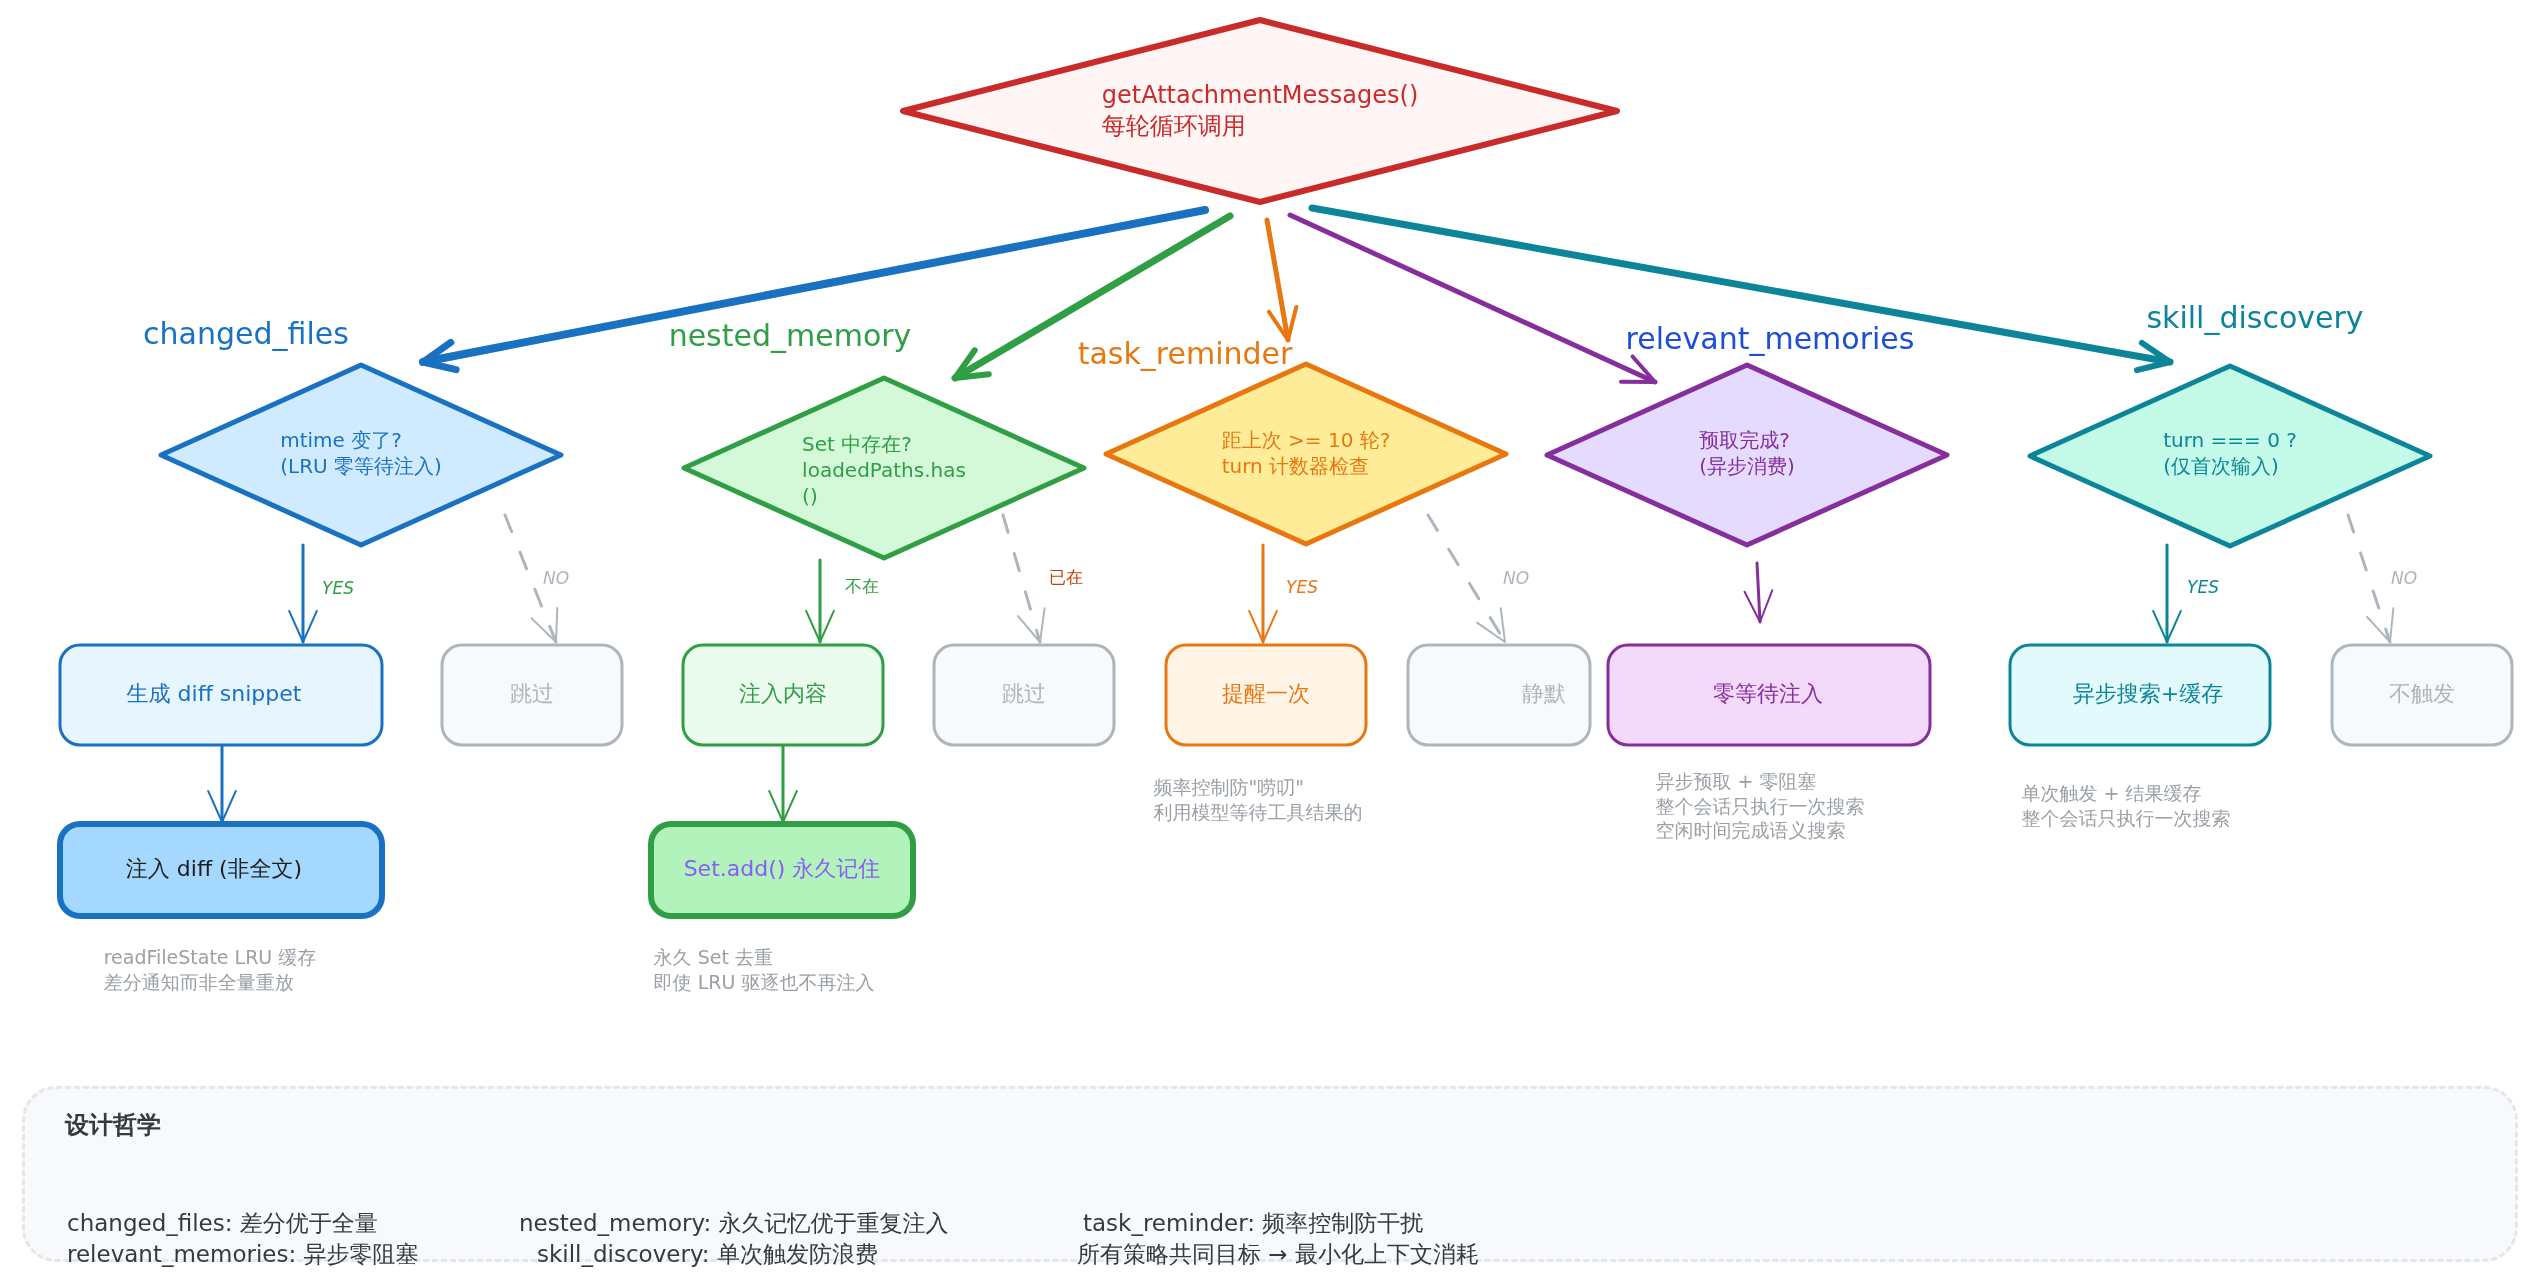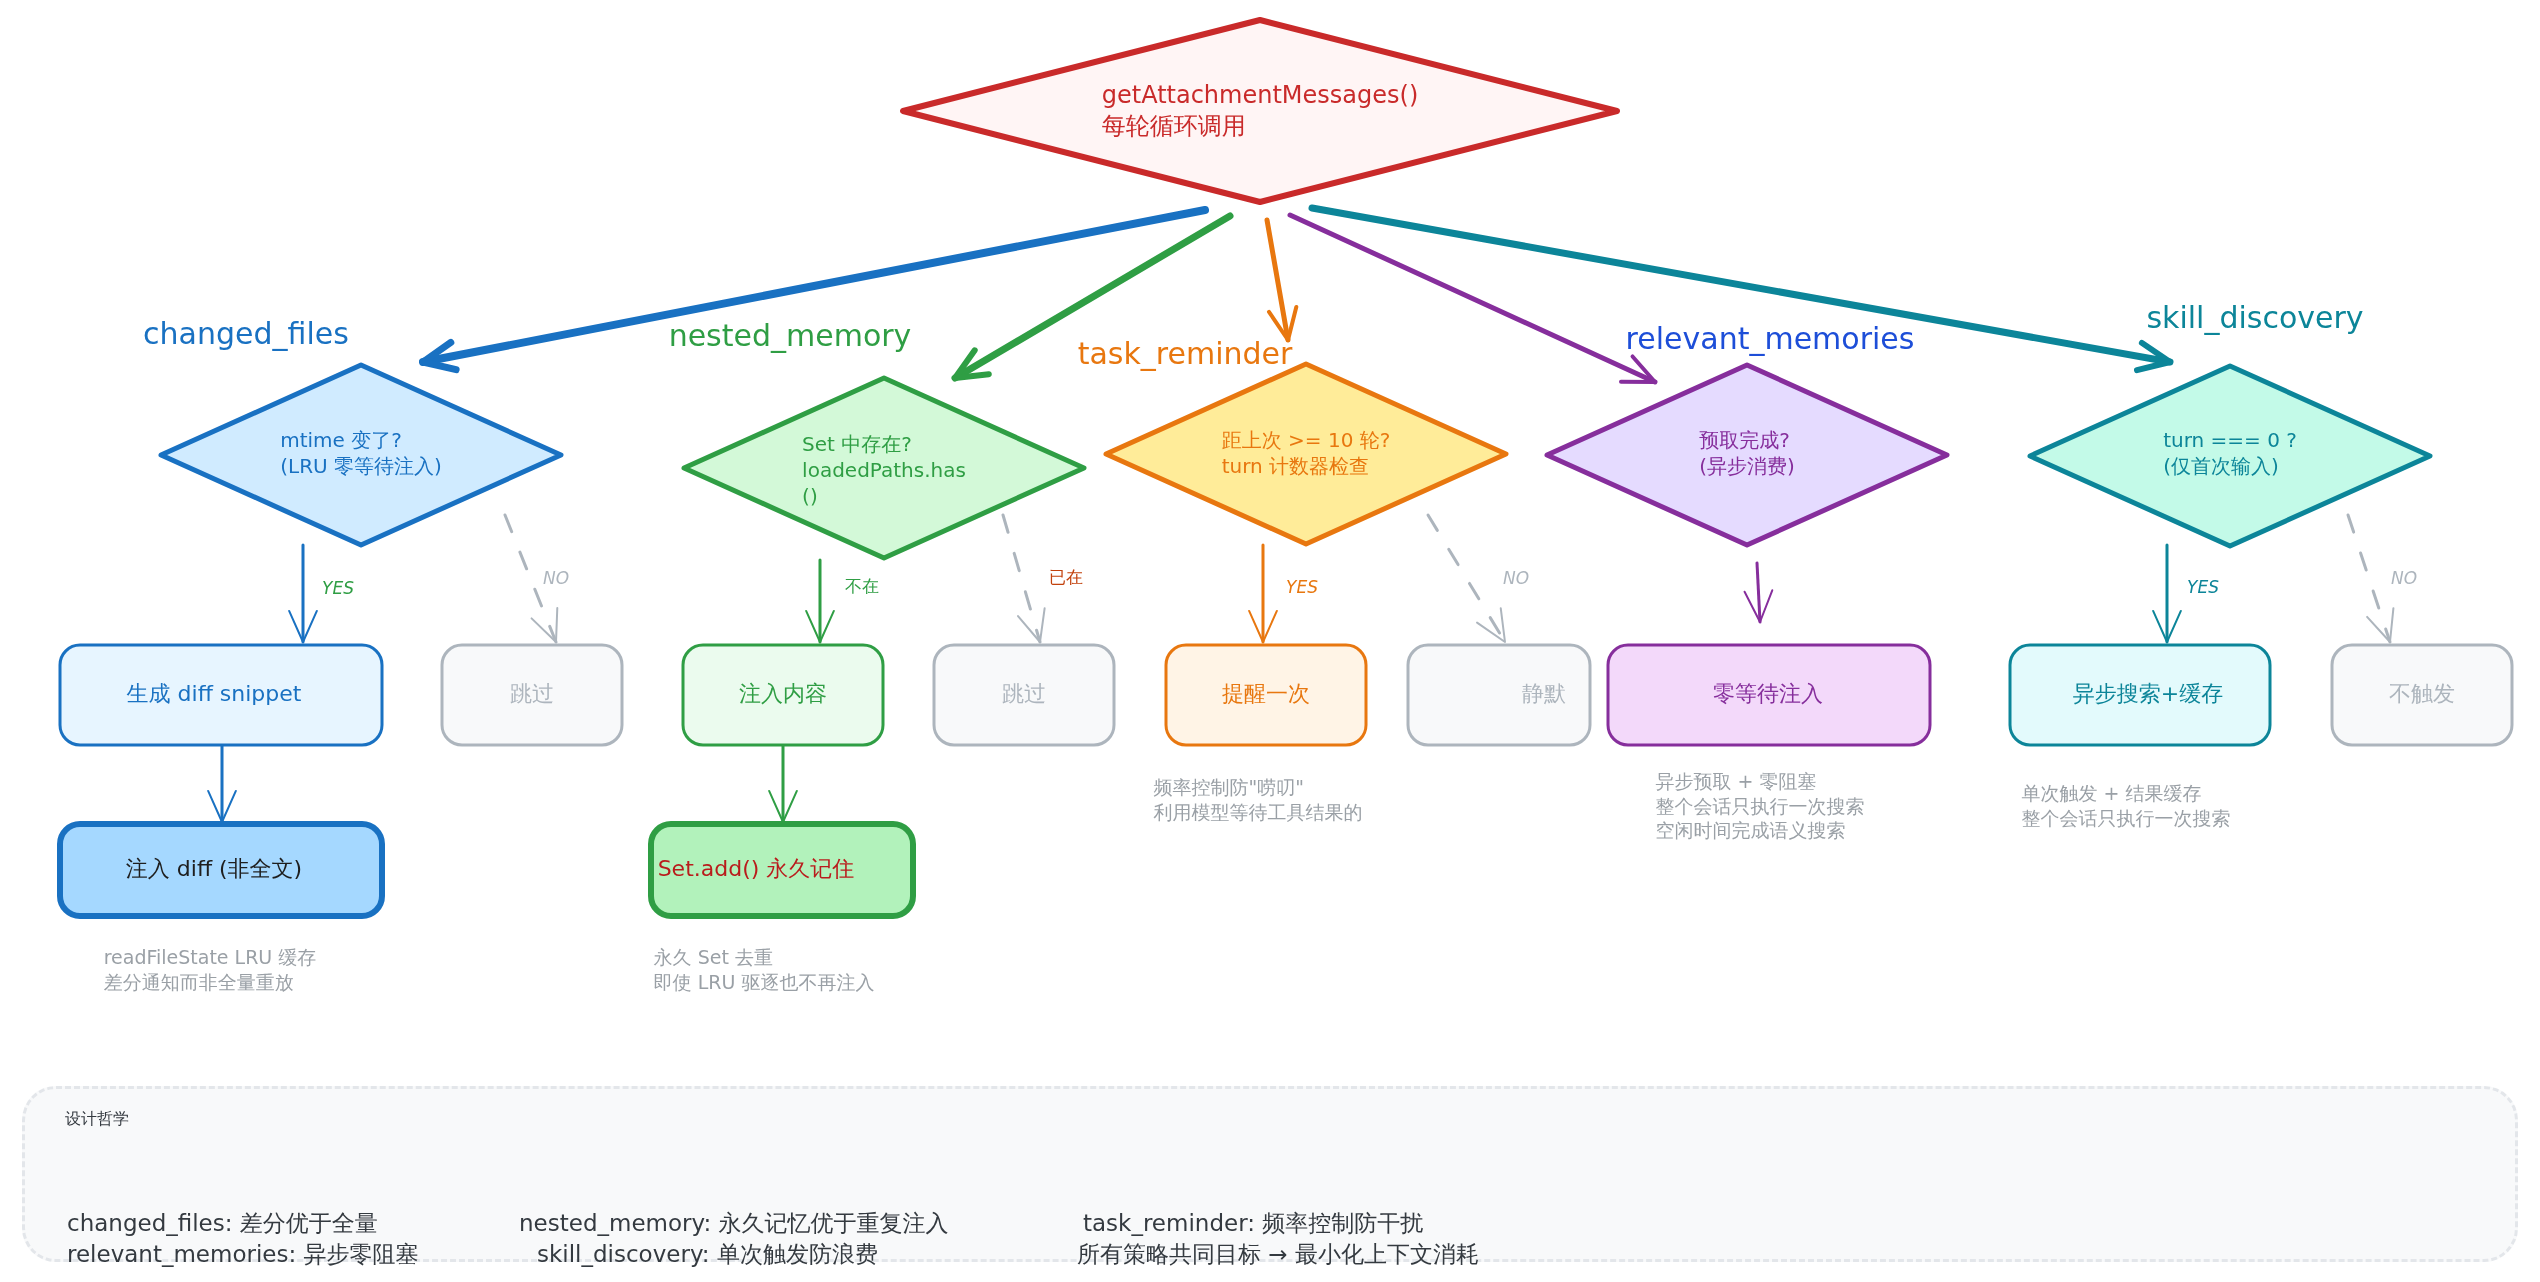--- a/index.html
+++ b/index.html
@@ -7,21 +7,21 @@
          font-family:"DejaVu Sans", sans-serif; }
   svg#canvas { position:absolute; left:0; top:0; width:2540px; height:1282px; }
   .txt { position:absolute; white-space:nowrap; transform:translate(-50%,-50%); line-height:1.3; }
   .branch-title { font-size:30px; }
   .dtext { font-size:20px; }
   .btext { font-size:22px; }
   .note { font-size:19px; color:#9aa0a6; }
   .edge-label { font-size:17px; font-style:italic; }
   .philo { position:absolute; left:22px; top:1086px; width:2496px; height:176px;
            background:#f8f9fa; border:3px dashed #e3e6ea; border-radius:34px; box-sizing:border-box; }
-  .philo-title { position:absolute; left:40px; top:20px; font-size:16px; color:#343a40; }
+  .philo-title { position:absolute; left:40px; top:20px; font-size:24px; color:#343a40;font-weight:bold; }
   .philo-item { position:absolute; font-size:23px; color:#343a40; white-space:nowrap;margin-top:40px; }
 </style>
 </head>
 <body>
 
 <svg id="canvas" xmlns="http://www.w3.org/2000/svg">
     <polygon points="1260,20 1617,111 1260,202 903,111" fill="#fff5f5" stroke="#c92a2a" stroke-width="6" stroke-linejoin="round"></polygon>
     <line x1="1205" y1="210" x2="423" y2="362" stroke="#1971c2" stroke-width="8" stroke-linecap="round" stroke-dasharray="none"></line>
     <polyline points="450.82942113073364,342.46737806826036 423,362 456.1199366059091,369.68568794712365" fill="none" stroke="#1971c2" stroke-width="7" stroke-linecap="round" stroke-linejoin="round"></polyline>
     <line x1="1230" y1="216" x2="955" y2="378" stroke="#2f9e44" stroke-width="7" stroke-linecap="round" stroke-dasharray="none"></line>
@@ -113,21 +113,21 @@
 <div class="txt edge-label" style="left:1516px;top:578px;color:#adb5bd">NO</div>
 <div class="txt edge-label" style="left:2203px;top:587px;color:#0c8599">YES</div>
 <div class="txt edge-label" style="left:2404px;top:578px;color:#adb5bd">NO</div>
 
 <div class="txt btext" style="left:214px;top:694px;color:#1971c2">生成 diff snippet</div>
 <div class="txt btext" style="left:532px;top:694px;color:#adb5bd">跳过</div>
 <div class="txt btext" style="left:214px;top:869px;color:#1e1e1e">注入 diff (非全文)</div>
 
 <div class="txt btext" style="left:783px;top:694px;color:#2f9e44">注入内容</div>
 <div class="txt btext" style="left:1024px;top:694px;color:#adb5bd">跳过</div>
-<div class="txt btext" style="left:756px;top:869px;color:#b91c1c">Set.add() 永久记住</div>
+<div class="txt btext" style="left:782px;top:869px;color:#8b5cf6">Set.add() 永久记住</div>
 
 <div class="txt btext" style="left:1266px;top:694px;color:#e8770f">提醒一次</div>
 <div class="txt btext" style="left:1544px;top:694px;color:#adb5bd">静默</div>
 
 <div class="txt btext" style="left:1768px;top:694px;color:#862e9c">零等待注入</div>
 
 <div class="txt btext" style="left:2148px;top:694px;color:#0c8599">异步搜索+缓存</div>
 <div class="txt btext" style="left:2422px;top:694px;color:#adb5bd">不触发</div>
 
 <div class="txt note" style="left:210px;top:970px">

